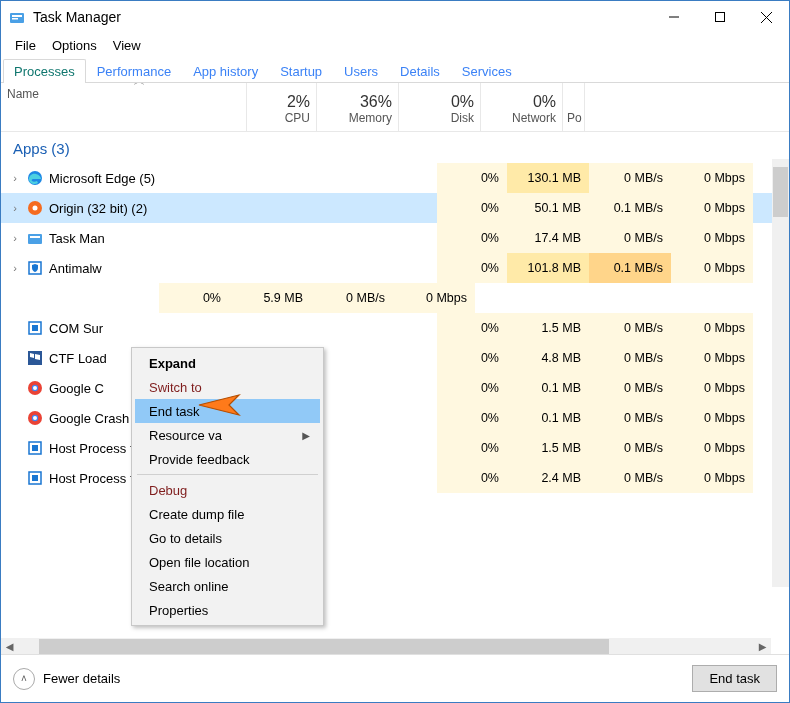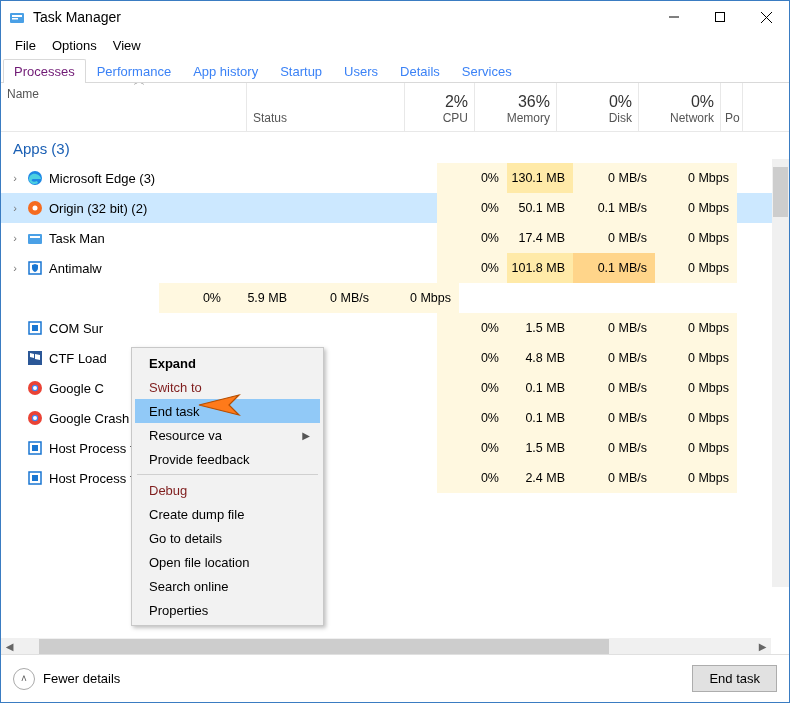--- a/index.html
+++ b/index.html
@@ -7,41 +7,41 @@
   .titlebar{height:32px;display:flex;align-items:center;padding-left:8px}
   .titlebar .icon{width:16px;height:16px;margin-right:8px}
   .title{flex:1;font-size:14px}
   .winbtn{width:46px;height:32px;display:flex;align-items:center;justify-content:center}
   .winbtn svg{width:10px;height:10px}
   .winbtn.close svg{width:11px;height:11px}
   .menubar{height:22px;display:flex;align-items:flex-end;padding-left:6px;gap:0}
   .menubar span{padding:2px 8px;font-size:13px}
   .tabs{display:flex;border-bottom:1px solid #d9d9d9;padding-left:2px;height:27px;align-items:flex-end}
   .tab{padding:4px 10px;font-size:13px;border:1px solid transparent;border-bottom:none;position:relative;top:1px;color:#3b82f6}
-  .tab.active{border-color:#d9d9d9;background:#fff;border-top-left-radius:2px;border-top-right-radius:2px;color:#701a75}
+  .tab.active{border-color:#d9d9d9;background:#fff;border-top-left-radius:2px;border-top-right-radius:2px;color:#0f766e}
   .content{position:relative;height:568px;overflow:hidden}
   .colhead{display:flex;height:48px;border-bottom:1px solid #e8e8e8}
   .col{border-right:1px solid #e8e8e8;display:flex;flex-direction:column;justify-content:flex-end;padding:4px 6px 6px;box-sizing:border-box;font-size:12px;color:#555}
   .col.name{width:246px;flex-direction:row;align-items:flex-start;justify-content:space-between}
   .col.name .sort{flex:1;text-align:center;color:#888;margin-top:-14px}
   .col.status{width:158px}
   .col.num{width:82px;text-align:right;align-items:flex-end}
   .col.num.cpu{width:70px}
   .col .pct{font-size:16px;color:#333}
   .list{overflow:hidden;position:relative}
   .group{padding:8px 0 6px 12px;font-size:15px;color:#1a5fb4}
   .row{display:flex;height:30px;align-items:center}
   .row.selected{background:#cce8ff}
   .rname{width:278px;display:flex;align-items:center;padding-left:6px;box-sizing:border-box}
   .chev{width:16px;text-align:center;color:#777;font-size:11px}
   .ricon{width:16px;height:16px;margin:0 6px 0 4px;flex-shrink:0}
   .rstatus{width:158px}
   .rnum{text-align:right;padding-right:8px;box-sizing:border-box;height:100%;display:flex;align-items:center;justify-content:flex-end;font-size:12.5px}
   .rnum.cpu{width:70px}
-  .rnum.mem{width:66px}
+  .rnum.mem{width:82px}
   .rnum.disk{width:82px}
   .rnum.net{width:82px}
   .heat0{background:#fff8e0}
   .heat1{background:#ffeaa8}
   .heat2{background:#ffd58a}
   .ctxmenu{position:absolute;left:130px;top:264px;width:185px;background:#f2f2f2;border:1px solid #c8c8c8;box-shadow:2px 2px 4px rgba(0,0,0,0.25);padding:3px;z-index:50}
   .mitem{height:24px;display:flex;align-items:center;padding-left:14px;font-size:13px;position:relative}
   .mitem.disabled{color:#7f1d1d}
   .mitem.bold{font-weight:600}
   .mitem.hl{background:#91c9f7}
@@ -109,23 +109,20 @@
     </div>
 
   <div class="content">
 
     <div class="colhead">
       <div class="col name">
         <span>Name</span>
         <span class="sort">︿</span>
         <span></span>
       </div>
-      <div class="col status">
-          <span>Status</span>
-        </div>
       <div class="col num cpu">
           <span class="pct">2%</span>
           <span>CPU</span>
         </div>
       <div class="col num">
           <span class="pct">36%</span>
           <span>Memory</span>
         </div>
       <div class="col num">
           <span class="pct">0%</span>
@@ -143,21 +140,21 @@
 
     <div class="list" id="list">
         <div class="group">Apps (3)</div>
         <div class="row">
           <div class="rname">
             <span class="chev">›</span>
             <span class="ricon"><svg viewBox="0 0 16 16">
                 <circle cx="8" cy="8" r="7" fill="#1e88e5"></circle>
                 <path d="M2 9c0-3 3-6 7-5 3 .7 5 3 5 5H6c-1 0-2 1-1 2 1 1 3 1 5 0l1 2c-3 2-9 1-9-4z" fill="#4dd0e1"></path>
               </svg></span>
-            <span>Microsoft Edge (3)</span>
+            <span>Microsoft Edge (5)</span>
           </div>
           <div class="rstatus"></div>
           <div class="rnum cpu heat0">0%</div>
           <div class="rnum mem heat1">130.1 MB</div>
           <div class="rnum disk heat0">0 MB/s</div>
           <div class="rnum net heat0">0 Mbps</div>
         </div>
         <div class="row selected">
           <div class="rname">
             <span class="chev">›</span>

